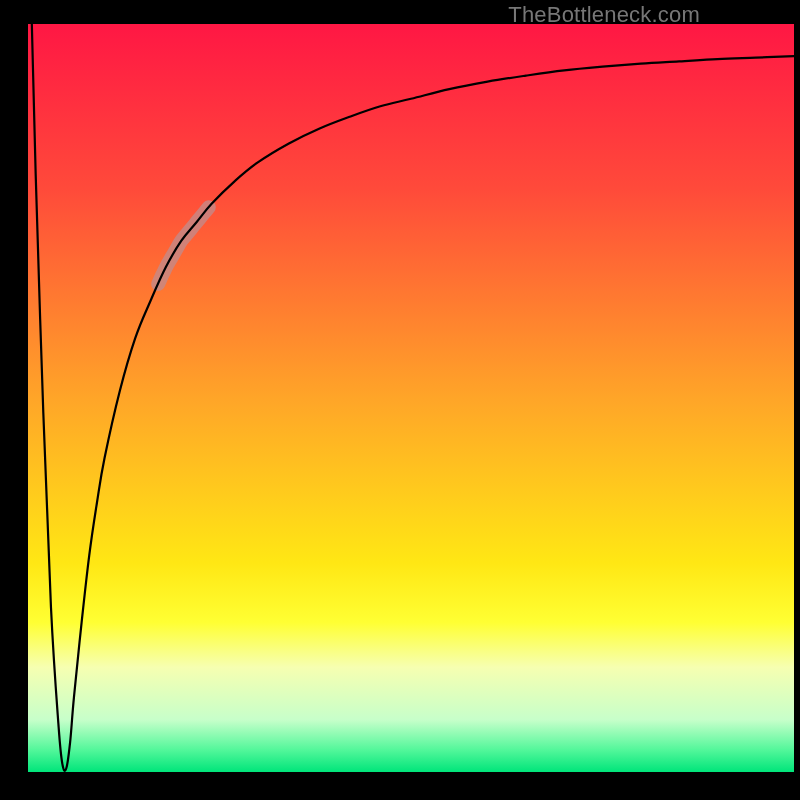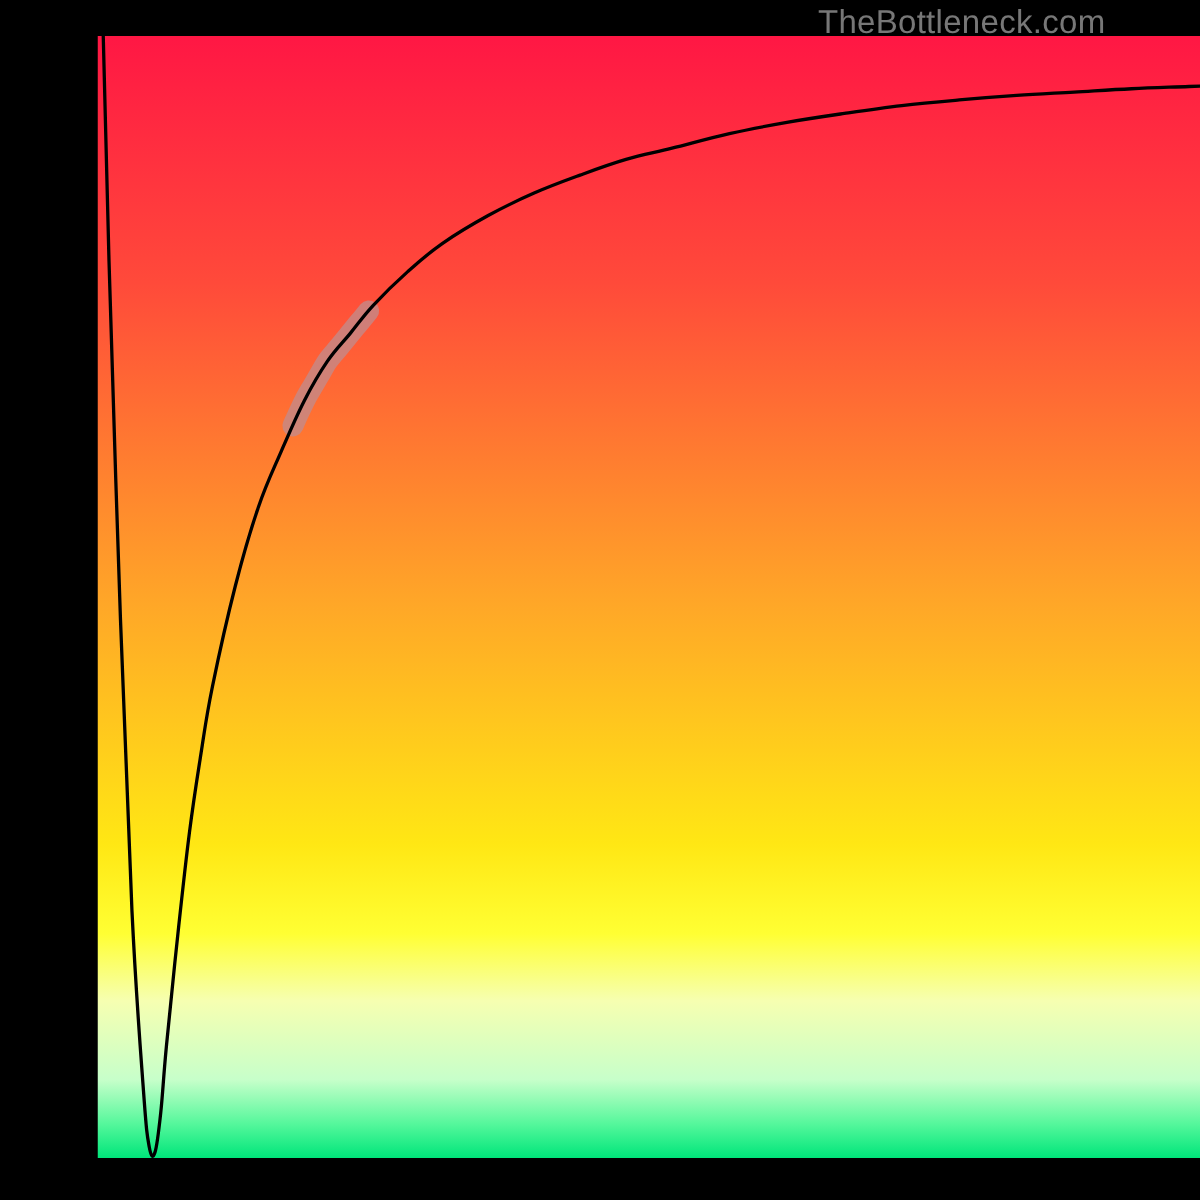--- a/index.html
+++ b/index.html
@@ -8,21 +8,20 @@
     width: 800px;
     height: 800px;
     overflow: hidden;
     background: #000;
     font-family: Arial, Helvetica, sans-serif;
   }
   .chart-wrap {
     position: relative;
     width: 712px;
     height: 800px;
-    padding-left: 37px;
   }
   svg {
     display: block;
   }
   .watermark {
     position: absolute;
     top: 2px;
     right: 12px;
     color: #777;
     font-size: 22px;

